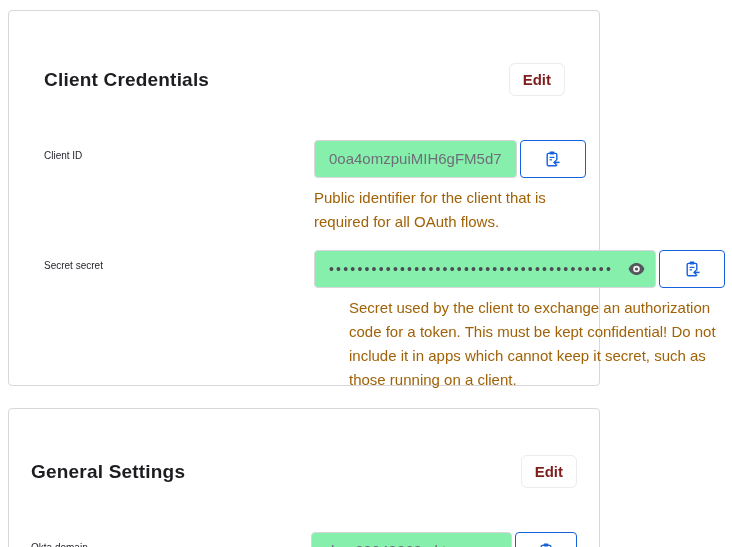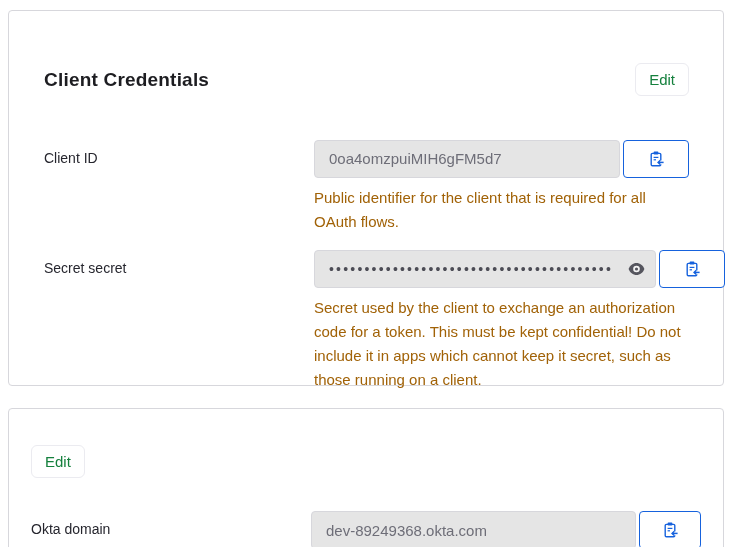--- a/index.html
+++ b/index.html
@@ -2,63 +2,63 @@
 <html><head>
 <meta charset="utf-8">
 <style>
   html,body{margin:0;padding:0;}
   body{
     width:732px;height:547px;overflow:hidden;background:#ffffff;
     font-family:"Liberation Sans", sans-serif;position:relative;
     -webkit-font-smoothing:antialiased;
   }
   .card{
-    position:absolute;left:8px;width:716px;background:#ffffff;
+    position:absolute;left:8px;width:592px;background:#ffffff;
     border:1px solid #d7d7dc;border-radius:4px;box-sizing:border-box;
   }
   #card-client-credentials{top:10px;height:376px;padding:42px 34px 0 35px;}
   #card-general-settings{top:408px;height:300px;padding:36px 22px 0 22px;}
 
   .card-header{display:flex;justify-content:space-between;align-items:center;margin-bottom:33px;}
   .card-title{font-size:19px;font-weight:bold;color:#1d1d21;letter-spacing:.2px;}
   .edit-btn{
-    color:#15803d;font-weight:normal;font-size:15px;line-height:15px;
+    color:#7f1d1d;font-weight:bold;font-size:15px;line-height:15px;
     background:#ffffff;border:1px solid #ebebf0;border-radius:6px;
     padding:8px 13px;cursor:pointer;font-family:inherit;
   }
 
   .row{display:grid;margin-bottom:16px;}
   #card-client-credentials .row{grid-template-columns:270px 1fr;}
   #card-general-settings .row{grid-template-columns:280px 1fr;}
-  .field-label{font-size:14px;color:#26262e;padding-top:10px;}
+  .field-label{font-size:10px;color:#26262e;padding-top:10px;}
 
   .control-line{display:flex;gap:3px;height:38px;}
   .input-box{
-    flex:1;min-width:0;background:#e5e5e5;border:1px solid #d7d7dc;border-radius:4px;
+    flex:1;min-width:0;background:#86efac;border:1px solid #d7d7dc;border-radius:4px;
     display:flex;align-items:center;padding:0 14px;box-sizing:border-box;
     font-size:15px;color:#6e6e78;position:relative;white-space:nowrap;overflow:hidden;
   }
   .input-box .masked-value{
     font-size:14px;letter-spacing:2.2px;color:#4c4c55;
     overflow:hidden;white-space:nowrap;padding-right:28px;
   }
   .eye-btn{
     position:absolute;right:9px;top:50%;transform:translateY(-50%);
     width:20px;height:20px;border:none;background:transparent;padding:0;
     display:flex;align-items:center;justify-content:center;cursor:pointer;
   }
   .copy-btn{
     width:66px;background:#ffffff;border:1px solid #1662dd;border-radius:4px;
     display:flex;align-items:center;justify-content:center;cursor:pointer;flex:none;
   }
   #card-general-settings .copy-btn{width:62px;}
 
   .help{margin-top:8px;font-size:15px;line-height:24px;color:#a16207;}
   .help-clientid{max-width:440px;}
-  .help-secret{max-width:392px;}
+  .help-secret{max-width:392px;margin-left:35px;}
 </style>
 </head>
 <body>
 
 <section class="card" id="card-client-credentials">
   <div class="card-header">
     <h2 class="card-title">Client Credentials</h2>
     <button class="edit-btn">Edit</button>
   </div>
 
@@ -117,20 +117,21 @@
           </span>
         </button>
       </div>
       <div class="help help-secret">Secret used by the client to exchange an authorization code for a token. This must be kept confidential! Do not include it in apps which cannot keep it secret, such as those running on a client.</div>
     </div>
   </div>
 </section>
 
 <section class="card" id="card-general-settings">
   <div class="card-header">
+    <h2 class="card-title">General Settings</h2>
     <button class="edit-btn">Edit</button>
   </div>
 
   <div class="row">
     <div class="field-label">Okta domain</div>
     <div class="control">
       <div class="control-line">
         <div class="input-box">
           <span>dev-89249368.okta.com</span>
         </div>

